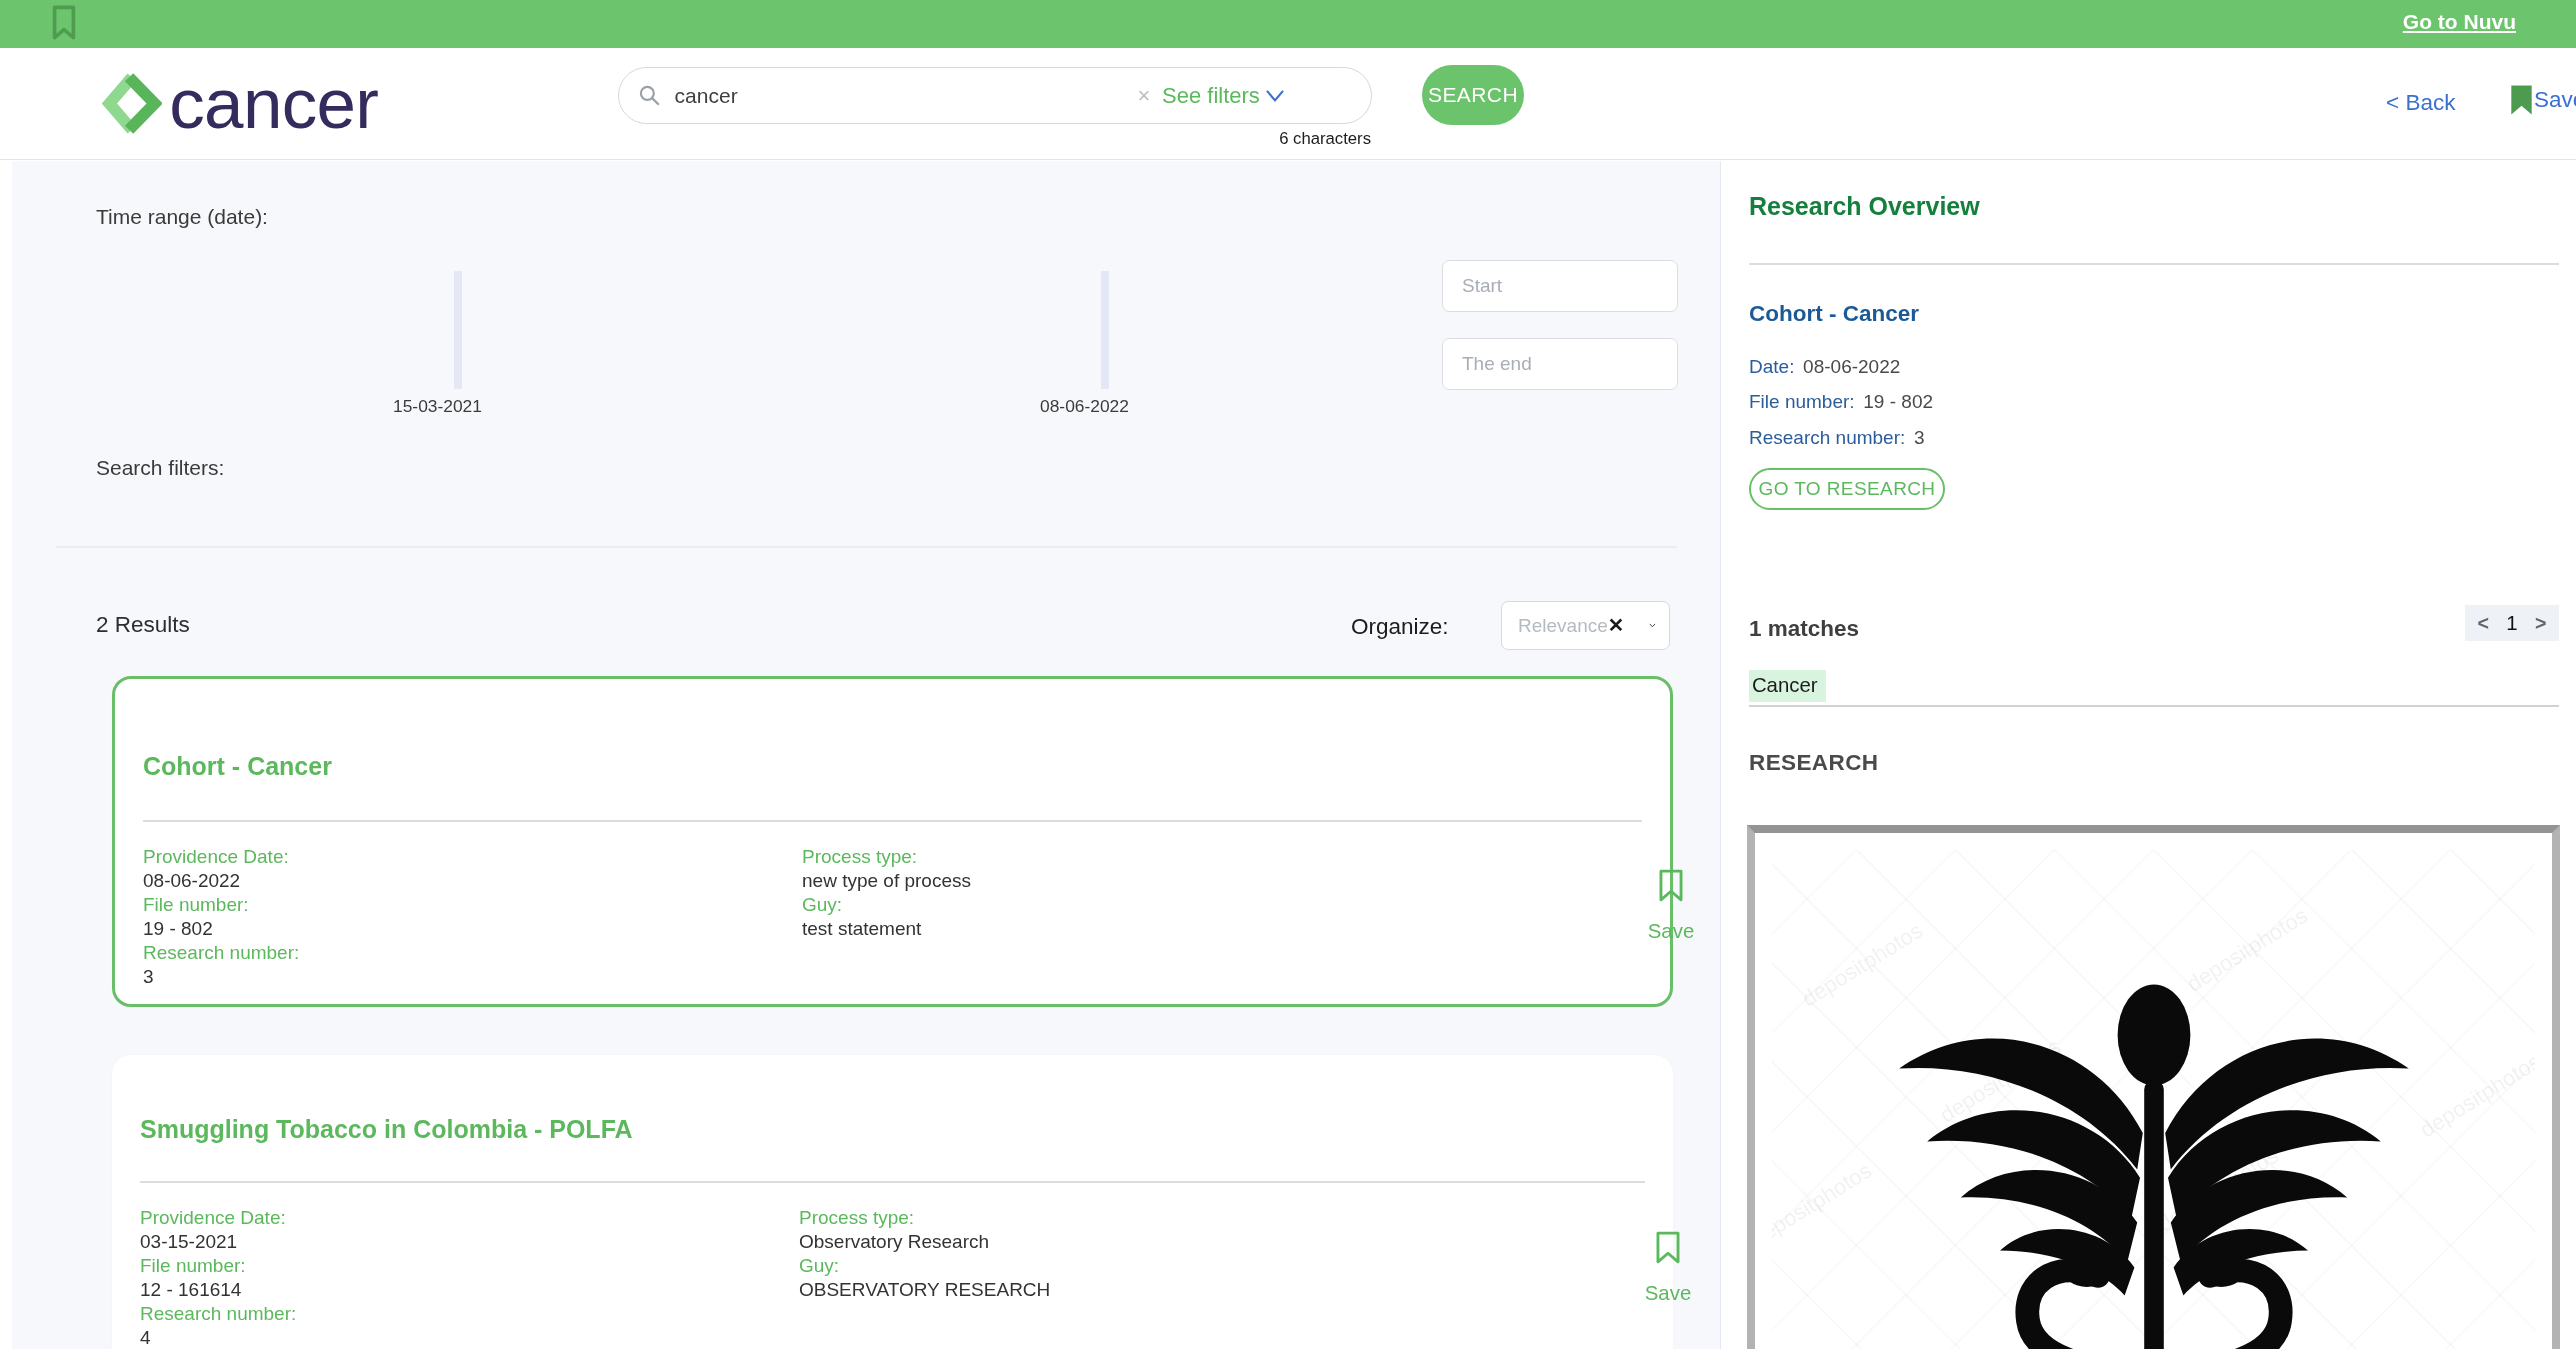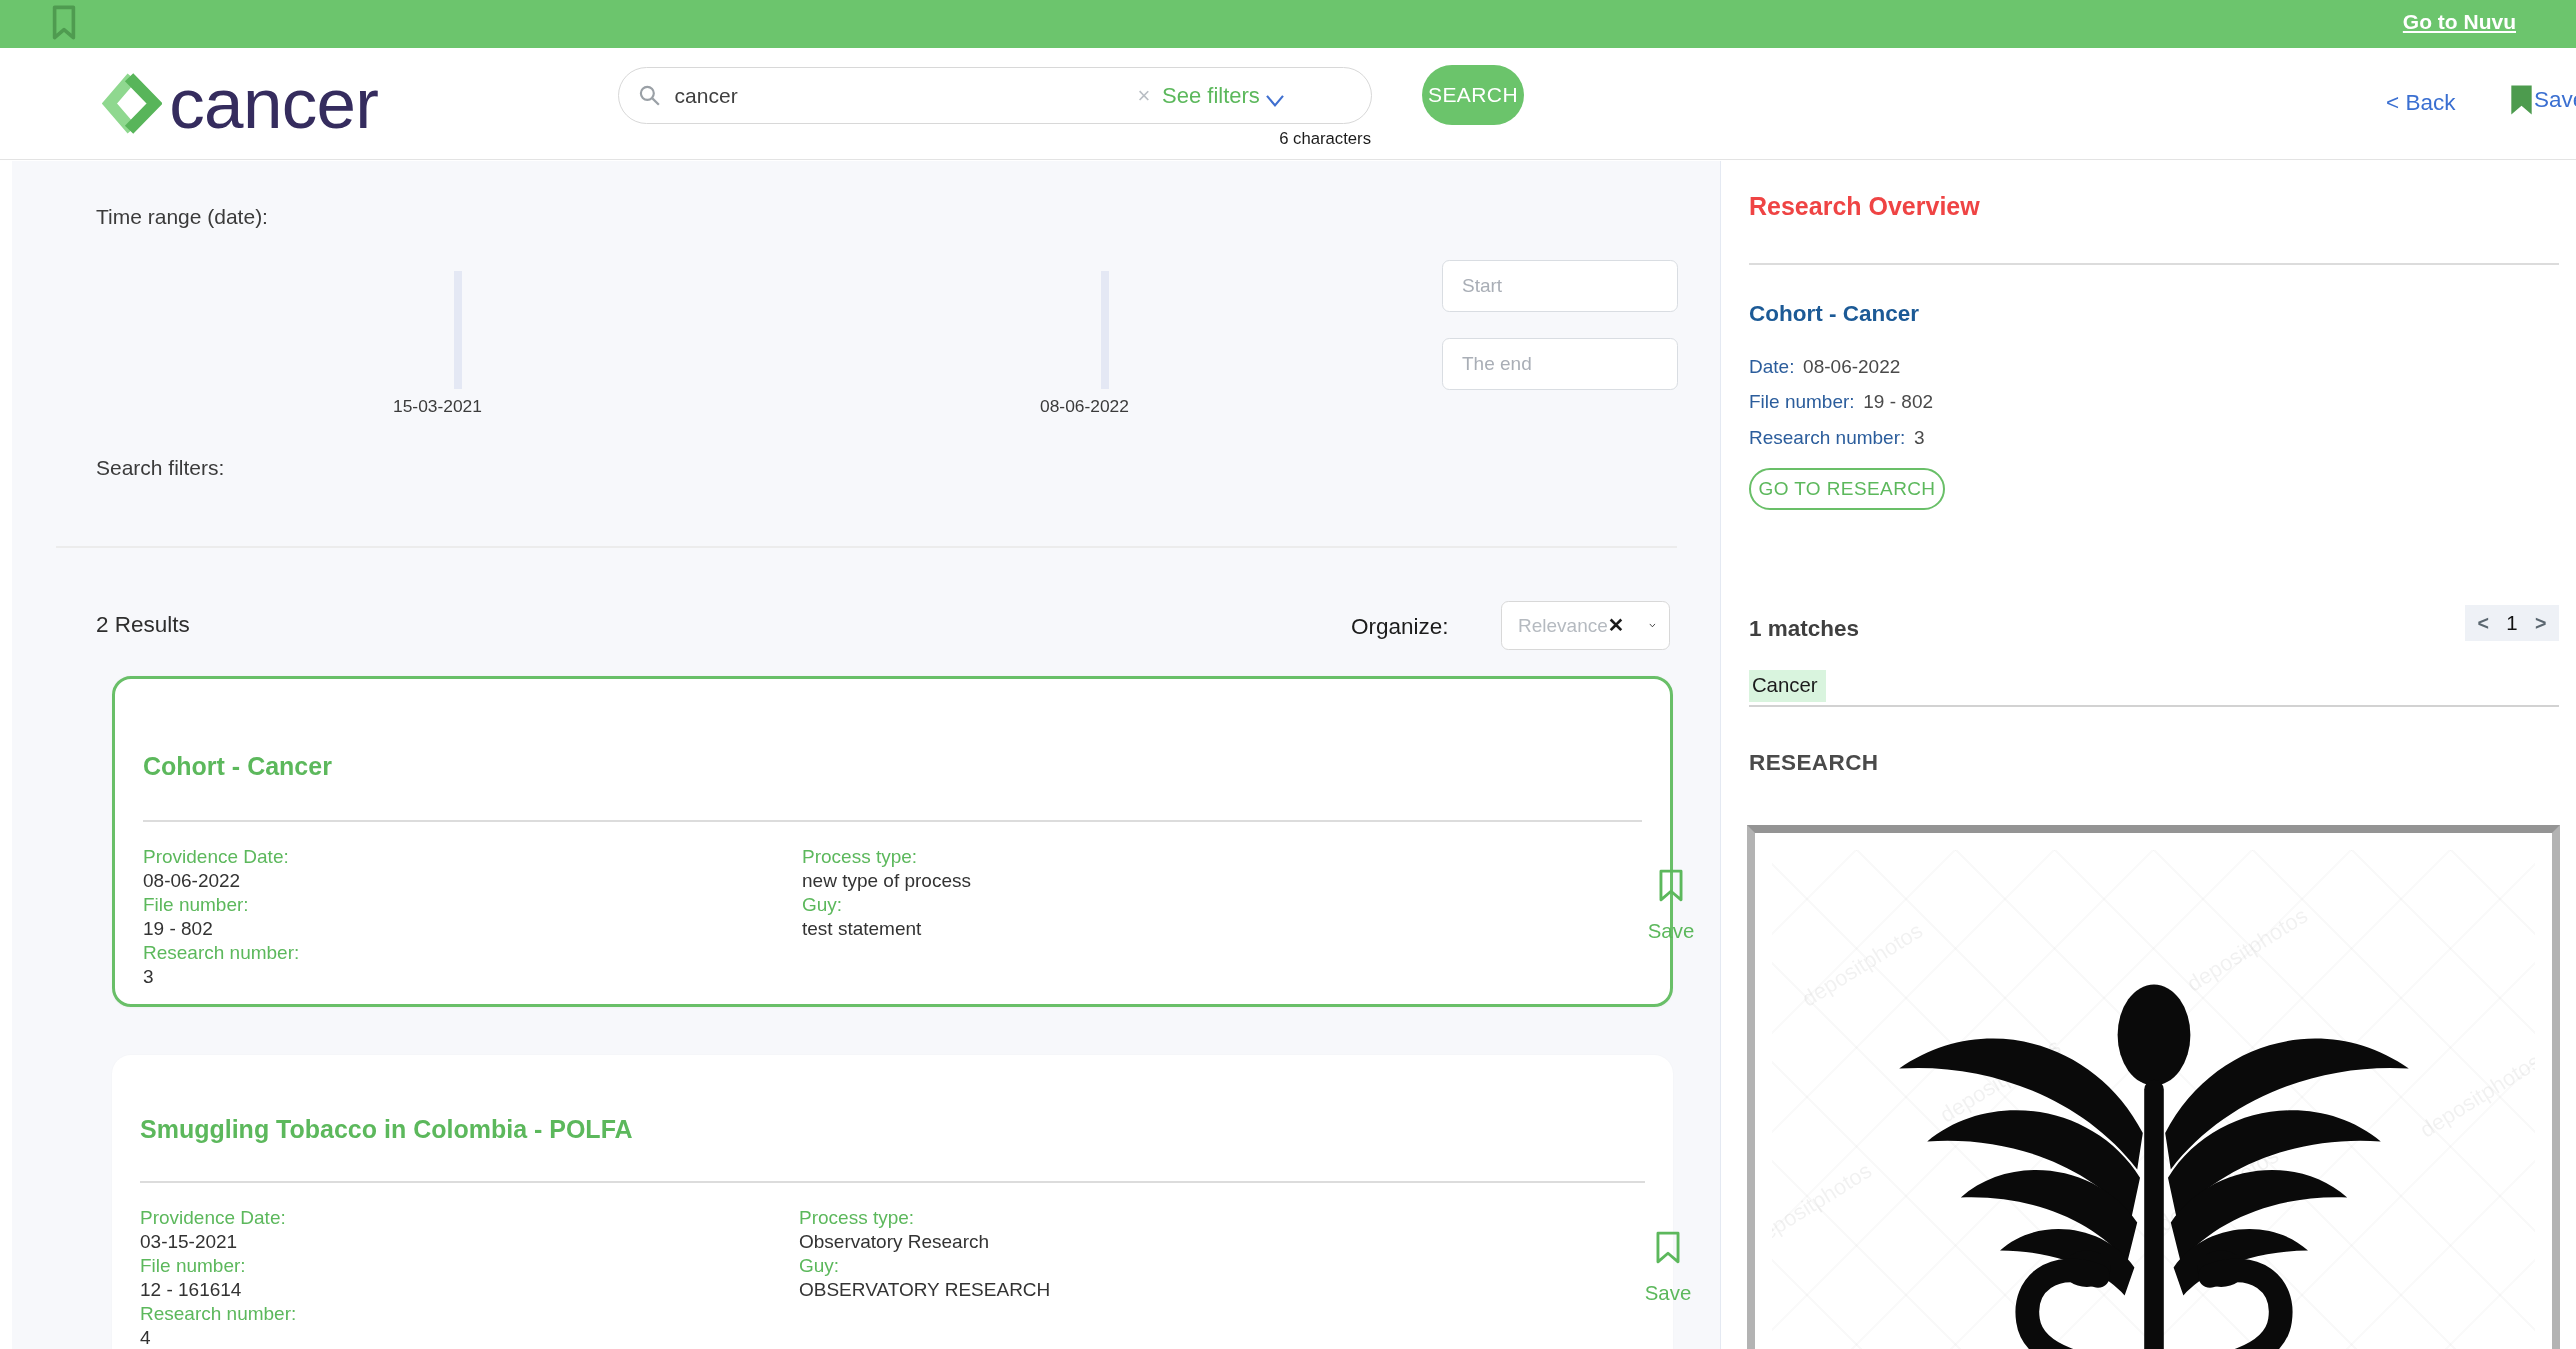--- a/index.html
+++ b/index.html
@@ -11,21 +11,21 @@
   .topbar .bm{position:absolute;left:51px;top:5.1px;}
   .nuvu{position:absolute;right:60px;top:10.2px;color:#fff;font-size:21px;font-weight:bold;text-decoration:underline;cursor:pointer;}
 
   
   .header{position:absolute;left:0;top:48px;width:2576px;height:112px;background:#fff;border-bottom:1.5px solid #e3e3e3;}
   .logo{position:absolute;left:102px;top:19px;display:flex;align-items:center;}
   .logo-text{font-size:71px;color:#352c5e;letter-spacing:-0.7px;line-height:73px;margin-left:7.3px;}
   .searchpill{position:absolute;left:618px;top:19px;width:754px;height:57px;background:#fff;border:1.5px solid #d8d8d8;border-radius:29px;display:flex;align-items:center;padding:0 19px;}
   .searchpill .q{font-size:21px;color:#3f3f3f;margin-left:11.6px;border:none;outline:none;width:465px;background:transparent;}
   .clear-x{color:#b9bec4;font-size:22px;margin-right:11.6px;cursor:pointer;}
-  .seefilters{color:#5cb85c;font-size:22px;cursor:pointer;display:flex;align-items:flex-end;}
+  .seefilters{color:#5cb85c;font-size:22px;cursor:pointer;display:flex;align-items:center;}
   .char-count{position:absolute;left:1090px;top:81px;width:281px;text-align:right;font-size:16.7px;color:#1c1c1c;}
   .search-btn{position:absolute;left:1422px;top:17.4px;width:102px;height:60px;border:none;border-radius:30px;background:#6bc46b;color:#fff;font-size:21px;letter-spacing:0.4px;cursor:pointer;}
   .back-link{position:absolute;left:2386px;top:42px;color:#3a6fd1;font-size:22.5px;cursor:pointer;}
   .hdr-save{position:absolute;left:2509px;top:36px;display:flex;align-items:center;cursor:pointer;}
   .hdr-save span{color:#3a6fd1;font-size:22.5px;}
 
   
   .main{position:absolute;left:0;top:161px;width:1720px;height:1188px;background:#f7f8fb;margin-left:12px;}
   .lbl{font-size:21px;color:#3b3b3b;}
   .time-label{position:absolute;left:84px;top:44px;}
@@ -47,21 +47,21 @@
   .card .title{position:absolute;left:28px;font-size:25px;font-weight:bold;color:#5cb85c;}
   .card .cdiv{position:absolute;left:28px;right:28px;height:1.5px;background:#dcdcdc;}
   .fields{position:absolute;font-size:19px;line-height:24px;}
   .fields .fl{color:#5cb85c;}
   .fields .fv{color:#333;}
   .savebox{position:absolute;left:1516px;width:80px;text-align:center;}
   .savebox .sv{color:#5cb85c;font-size:20.4px;margin-top:16px;}
 
   
   .panel{position:absolute;left:1720px;top:161px;width:856px;height:1188px;background:#fff;border-left:1.5px solid #e4e9f2;}
-  .p-head{position:absolute;left:28px;top:30.5px;font-size:25px;font-weight:bold;color:#ef4444;}
+  .p-head{position:absolute;left:28px;top:30.5px;font-size:25px;font-weight:bold;color:#15803d;}
   .p-div1{position:absolute;left:28px;top:102px;width:810px;height:1.5px;background:#dcdcdc;}
   .p-sub{position:absolute;left:28px;top:140px;font-size:22.5px;font-weight:bold;color:#1c5a96;}
   .p-row{position:absolute;left:28px;font-size:19px;color:#2b5d9c;}
   .p-row b{font-weight:normal;color:#4a4a4a;margin-left:8.7px;}
   .go-btn{position:absolute;left:28px;top:307px;width:196px;height:42px;background:#fff;border:2.2px solid #69bf68;border-radius:21px;color:#5cb85c;font-size:19px;letter-spacing:0.4px;cursor:pointer;}
   .p-matches{position:absolute;left:28px;top:455px;font-size:22.5px;font-weight:bold;color:#3f3f3f;}
   .pager{position:absolute;left:744px;top:444px;width:94px;height:36px;background:#eef1f6;display:flex;align-items:center;justify-content:center;gap:17.4px;}
   .pager .pg-a{color:#5b6770;font-size:19.6px;font-weight:bold;cursor:pointer;}
   .pager .pg-n{color:#111;font-size:20.4px;}
   .hl{position:absolute;left:28px;top:509px;background:#d9f4de;color:#1c1c1c;font-size:20.4px;padding:3.6px 8.7px 5.1px 2.9px;}

